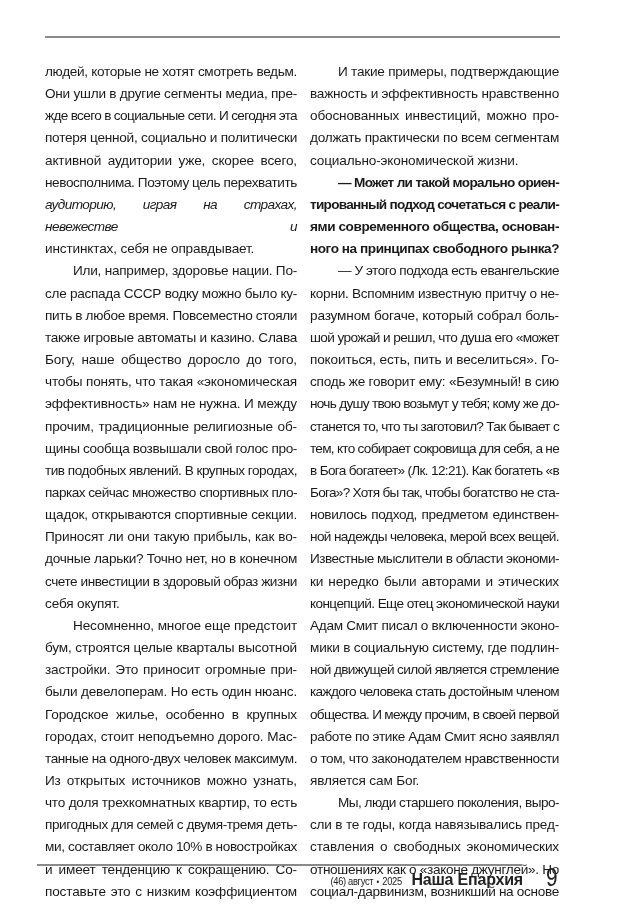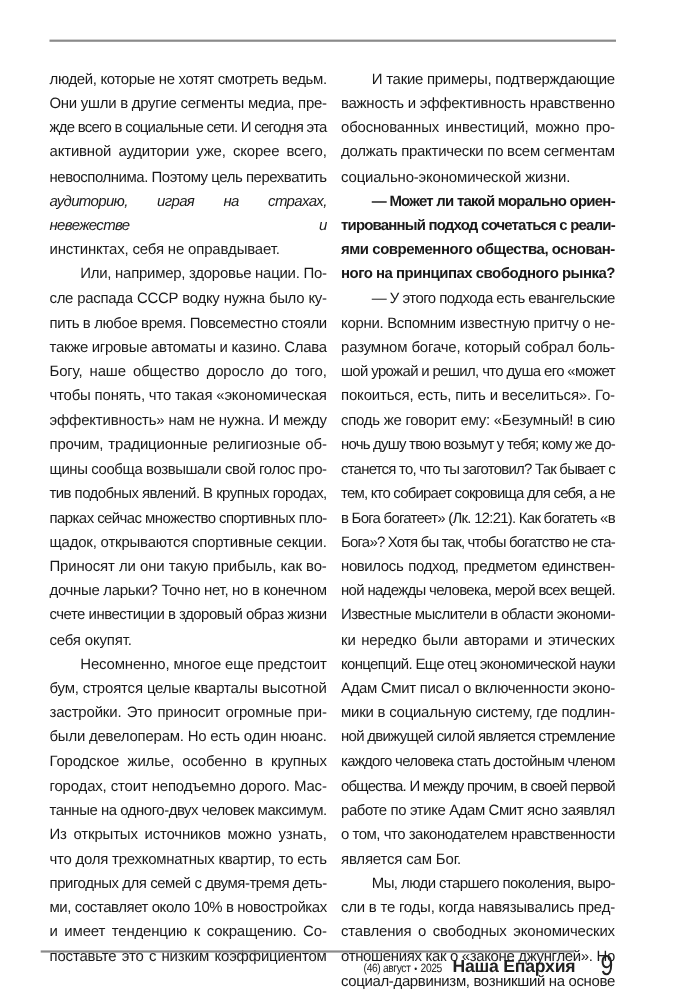--- a/index.html
+++ b/index.html
@@ -45,28 +45,29 @@
 </head>
 <body>
 
 <div class="rule-top"></div>
 
 <div class="col col-left" id="col-left">
     <p>
       <span class="line" style="letter-spacing: -0.316266px; white-space: normal; word-spacing: 0px;">людей, которые не хотят смотреть ведьм.</span>
       <span class="line" style="letter-spacing: -0.243339px; white-space: normal; word-spacing: 0px;">Они ушли в другие сегменты медиа, пре-</span>
       <span class="line" style="letter-spacing: -0.662277px; white-space: normal; word-spacing: 0px;">жде всего в социальные сети. И сегодня эта</span>
+      <span class="line" style="letter-spacing: -0.246217px; white-space: normal; word-spacing: 0px;">потеря ценной, социально и политически</span>
       <span class="line" style="white-space: normal; word-spacing: 0px;">активной аудитории уже, скорее всего,</span>
       <span class="line" style="letter-spacing: -0.416447px; white-space: normal; word-spacing: 0px;">невосполнима. Поэтому цель перехватить</span>
       <span class="line" style="letter-spacing: -0.570732px; white-space: normal; word-spacing: 0px; font-style: italic;">аудиторию, играя на страхах, невежестве и</span>
       <span class="line last">инстинктах, себя не оправдывает.</span>
     </p>
     <p>
       <span class="line indent" style="letter-spacing: -0.238235px; white-space: normal; word-spacing: 0px;">Или, например, здоровье нации. По-</span>
-      <span class="line" style="letter-spacing: -0.283868px; white-space: normal; word-spacing: 0px;">сле распада СССР водку нужна было ку-</span>
+      <span class="line" style="letter-spacing: -0.283868px; white-space: normal; word-spacing: 0px;">сле распада СССР водку можно было ку-</span>
       <span class="line" style="letter-spacing: -0.350247px; white-space: normal; word-spacing: 0px;">пить в любое время. Повсеместно стояли</span>
       <span class="line" style="letter-spacing: -0.26102px; white-space: normal; word-spacing: 0px;">также игровые автоматы и казино. Слава</span>
       <span class="line" style="white-space: normal; word-spacing: 0px;">Богу, наше общество доросло до того,</span>
       <span class="line" style="letter-spacing: -0.172204px; white-space: normal; word-spacing: 0px;">чтобы понять, что такая «экономическая</span>
       <span class="line" style="letter-spacing: -0.162587px; white-space: normal; word-spacing: 0px;">эффективность» нам не нужна. И между</span>
       <span class="line" style="white-space: normal; word-spacing: 0px;">прочим, традиционные религиозные об-</span>
       <span class="line" style="letter-spacing: -0.368328px; white-space: normal; word-spacing: 0px;">щины сообща возвышали свой голос про-</span>
       <span class="line" style="letter-spacing: -0.497656px; white-space: normal; word-spacing: 0px;">тив подобных явлений. В крупных городах,</span>
       <span class="line" style="letter-spacing: -0.507372px; white-space: normal; word-spacing: 0px;">парках сейчас множество спортивных пло-</span>
       <span class="line" style="letter-spacing: -0.182095px; white-space: normal; word-spacing: 0px;">щадок, открываются спортивные секции.</span>

